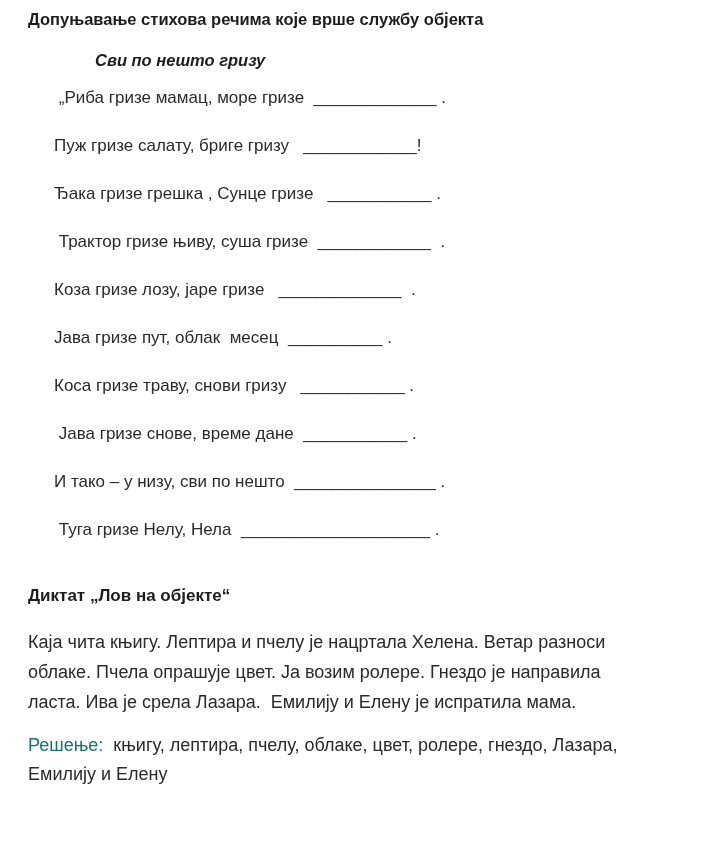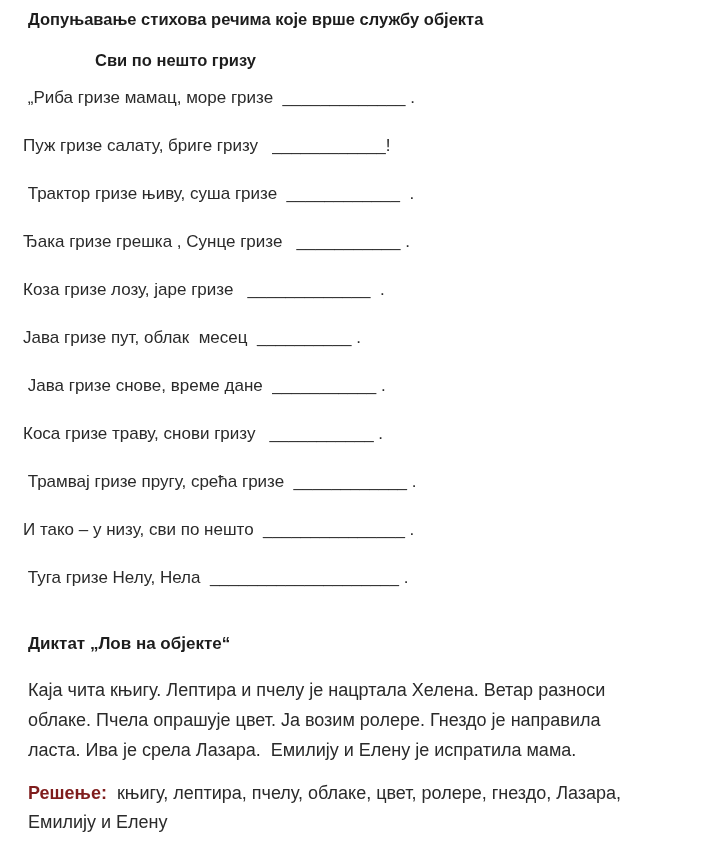--- a/index.html
+++ b/index.html
@@ -28,23 +28,25 @@
     line-height: 19px;
     margin: 0 0 0 5px;
     white-space: pre-wrap;
   }
   .poem-title {
     font-weight: bold;
     font-size: 16.5px;
     line-height: 19px;
     margin: 22px 0 0 72px;
     white-space: pre-wrap;
+    font-style: italic;
   }
   .verses {
     margin-top: 4px;
+    margin-left: 31px;
   }
   .verse-line {
     font-size: 17px;
     line-height: 48px;
     height: 48px;
     white-space: pre;
     color: #2a2a2a;
   }
   .dictation-heading {
     font-weight: bold;
@@ -63,43 +65,42 @@
   }
   .solution {
     font-size: 18px;
     line-height: 29px;
     max-width: 662px;
     margin: 14px 0 0 5px;
     white-space: pre-wrap;
     color: #2a2a2a;
   }
   .solution-label {
-    font-weight: bold;
-    color: #7f1d1d;
+    font-weight: normal;
+    color: #0f766e;
   }
 </style>
 </head>
 <body>
 
 <div class="page">
 
   <div class="title">Допуњавање стихова речима које врше службу објекта</div>
 
   <div class="poem-title">Сви по нешто гризу</div>
 
   <div class="verses">
       <div class="verse-line"> „Риба гризе мамац, море гризе  _____________ .</div>
       <div class="verse-line">Пуж гризе салату, бриге гризу   ____________!</div>
+      <div class="verse-line">Ђака гризе грешка , Сунце гризе   ___________ .</div>
       <div class="verse-line"> Трактор гризе њиву, суша гризе  ____________  .</div>
-      <div class="verse-line">Ђака гризе грешка , Сунце гризе   ___________ .</div>
       <div class="verse-line">Коза гризе лозу, јаре гризе   _____________  .</div>
       <div class="verse-line">Јава гризе пут, облак  месец  __________ .</div>
+      <div class="verse-line">Коса гризе траву, снови гризу   ___________ .</div>
       <div class="verse-line"> Јава гризе снове, време дане  ___________ .</div>
-      <div class="verse-line">Коса гризе траву, снови гризу   ___________ .</div>
-      <div class="verse-line"> Трамвај гризе пругу, срећа гризе  ____________ .</div>
       <div class="verse-line">И тако – у низу, сви по нешто  _______________ .</div>
       <div class="verse-line"> Туга гризе Нелу, Нела  ____________________ .</div>
     </div>
 
   <div class="dictation-heading">Диктат „Лов на објекте“</div>
 
   <p class="dictation-text">Каја чита књигу. Лептира и пчелу је нацртала Хелена. Ветар разноси облаке. Пчела опрашује цвет. Ја возим ролере. Гнездо је направила ласта. Ива је срела Лазара.  Емилију и Елену је испратила мама.</p>
 
   <p class="solution"><span class="solution-label">Решење:</span><span>  </span><span>књигу, лептира, пчелу, облаке, цвет, ролере, гнездо, Лазара, Емилију и Елену</span></p>
 

